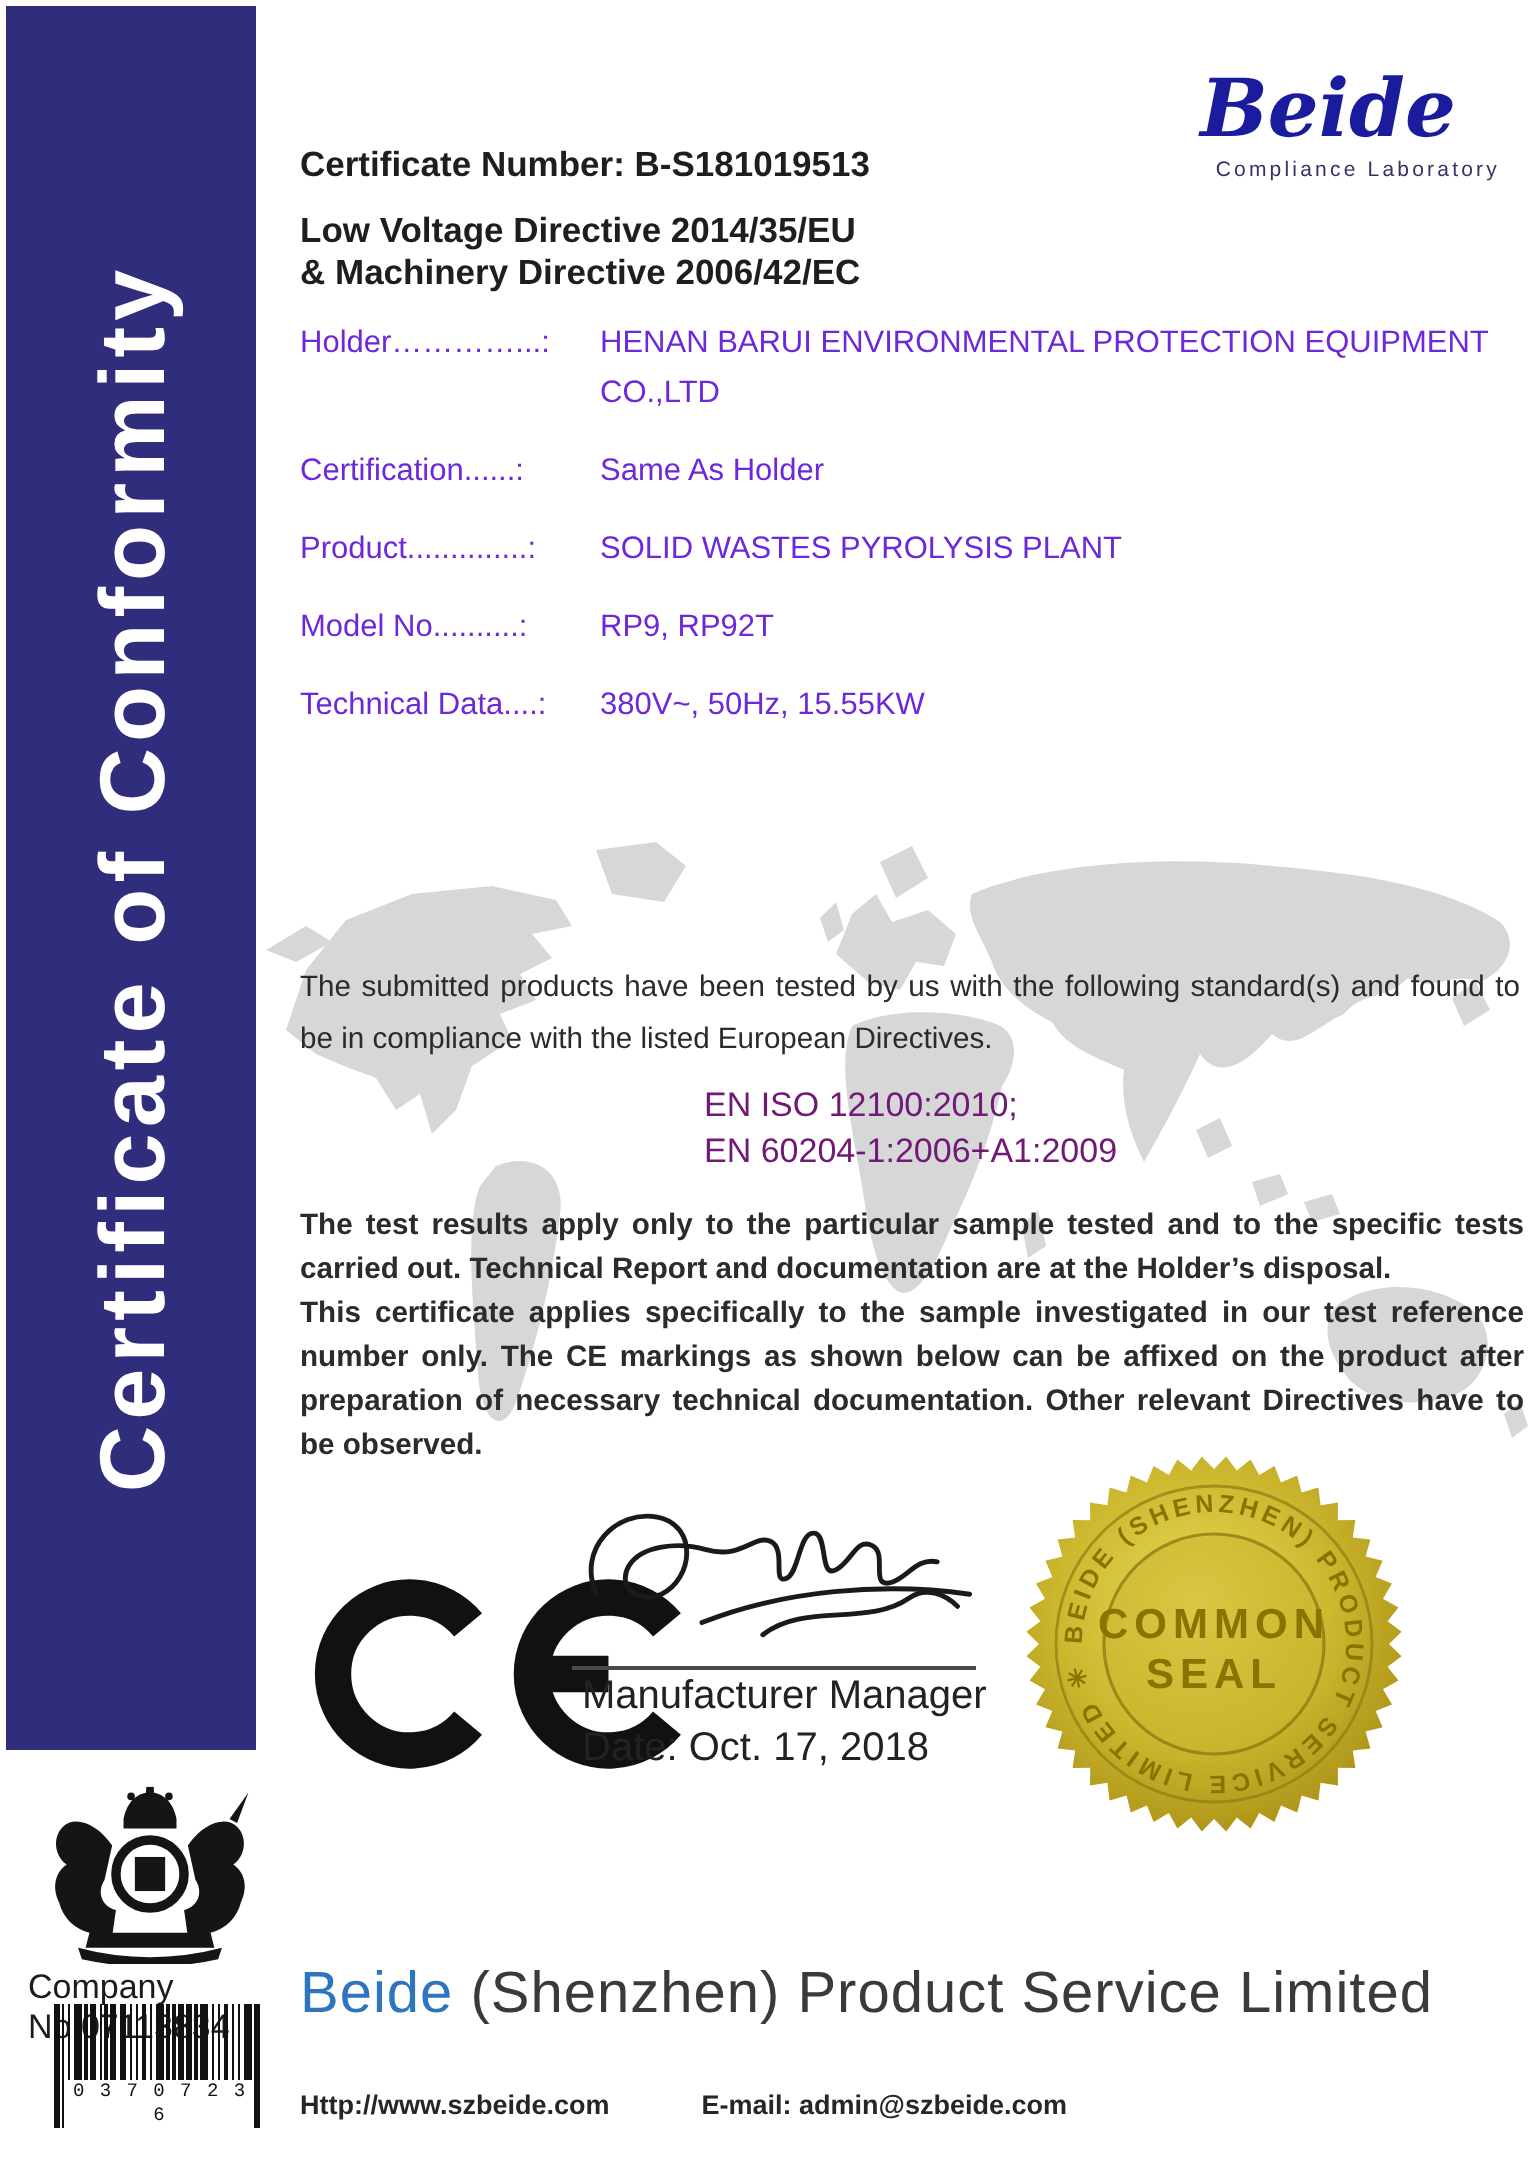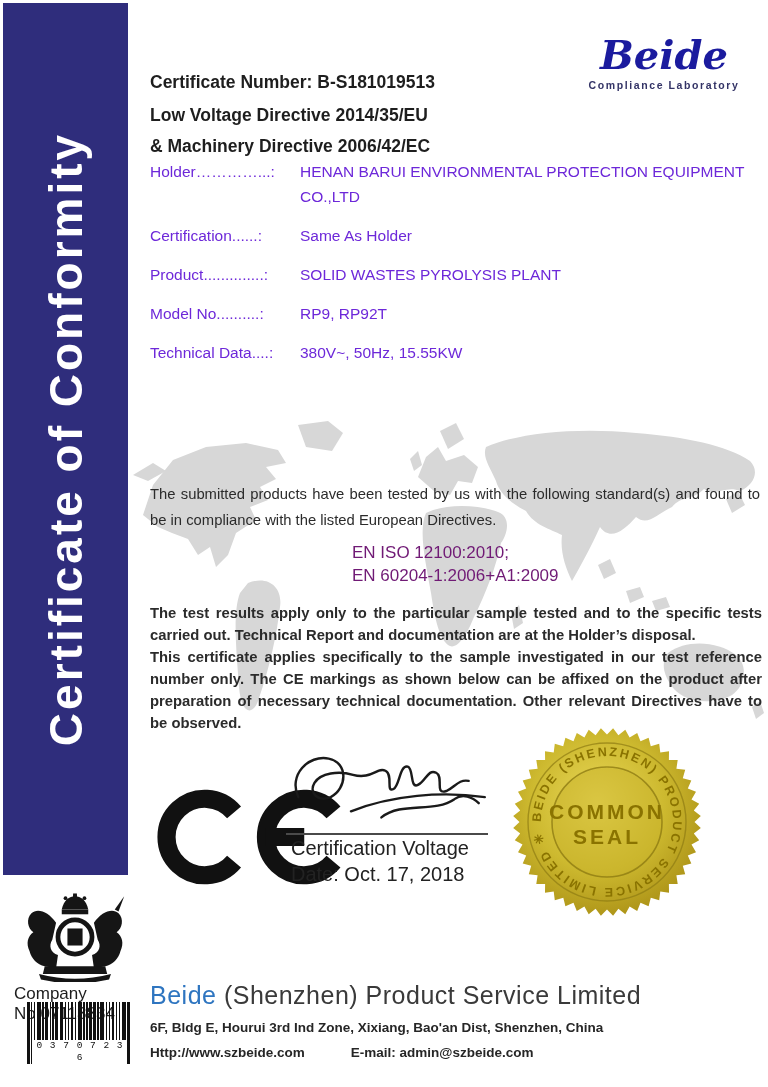--- a/index.html
+++ b/index.html
@@ -8,25 +8,25 @@
   
   .band{position:absolute;left:3px;top:3px;width:125px;height:872px;background:#2f2d7c;}
   .band-text{position:absolute;left:0;top:0;width:872px;height:125px;
       transform:rotate(-90deg) translateX(-872px);transform-origin:0 0;
       display:flex;align-items:center;justify-content:center;
       color:#ffffff;font-size:46px;font-weight:bold;letter-spacing:3px;white-space:nowrap;}
   
   .worldmap{position:absolute;left:128px;top:415px;width:640px;height:330px;}
   
   .hdr-line{position:absolute;left:150px;font-size:17.5px;font-weight:bold;color:#1e1e1e;white-space:nowrap;margin-top:44px;}
-  .hdr1{top:28px}.hdr2{top:61px}.hdr3{top:92px}
+  .hdr1{top:28px}.hdr2{top:61px}.hdr3{top:82px}
   .logo{position:absolute;left:578px;top:34px;width:172px;text-align:center;}
   .logo-name{font-family:"DejaVu Serif",serif;font-style:italic;font-weight:bold;
       font-size:40px;line-height:1.05;color:#1b1b9e;}
-  .logo-tagline{margin-top:3px;font-size:10.5px;font-weight:bold;letter-spacing:1.6px;color:#333366;}
+  .logo-tagline{margin-top:3px;font-size:10.5px;font-weight:normal;letter-spacing:1.6px;color:#333366;text-align:right;}
   
   .fields{position:absolute;left:150px;top:159px;width:612px;}
   .frow{display:flex;margin-bottom:14px;font-size:15.5px;line-height:25px;color:#6d28d9;}
   .flabel{width:150px;flex:none;}
   .fvalue{flex:1;}
   
   .para{position:absolute;margin:0;font-size:14.8px;color:#2b2b2b;text-align:justify;}
   .p1{left:150px;top:481px;width:610px;line-height:26px;}
   .standards{position:absolute;left:352px;top:541px;font-size:17px;line-height:23px;color:#701a75;}
   .p23{left:150px;top:602px;width:612px;line-height:22px;}
@@ -43,21 +43,21 @@
   .coat{position:absolute;left:22px;top:892px;width:106px;height:90px;}
   .company-no{position:absolute;left:14px;top:984px;width:122px;text-align:left;
       font-size:17px;color:#1c1c1c;}
   .barcode{position:absolute;left:27px;top:1002px;width:106px;height:62px;}
   .bars{display:flex;height:100%;align-items:stretch;}
   .bar{background:#111;flex:none;margin-right:1.6px;}
   .bc-digits{position:absolute;left:6px;right:6px;bottom:0;background:#fff;
       font-family:"Liberation Mono",monospace;font-size:9.5px;letter-spacing:1px;
       text-align:center;color:#111;line-height:12px;}
   
-  .f-title{position:absolute;left:150px;top:981px;font-size:25px;letter-spacing:.5px;color:#3a3a3a;white-space:nowrap;}
+  .f-title{position:absolute;left:150px;top:981px;font-size:29px;letter-spacing:.5px;color:#3a3a3a;white-space:nowrap;}
   .f-brand{color:#2e75c0;}
   .f-addr{position:absolute;left:150px;top:1020px;font-size:13.5px;font-weight:bold;color:#262626;white-space:nowrap;}
   .f-web{position:absolute;left:150px;top:1045px;font-size:13.5px;font-weight:bold;color:#262626;white-space:nowrap;}
   .f-email{margin-left:46px;}
 </style>
 </head>
 <body>
 
 <div class="page">
 
@@ -137,21 +137,21 @@
   </svg>
 
   <svg class="sig-svg" viewBox="0 0 215 88">
     <g stroke="#1a1a1a" stroke-width="2.4" fill="none" stroke-linecap="round">
       <path d="M18,52 C8,30 28,10 48,14 C68,18 66,44 50,52 C38,57 28,48 34,38 C40,28 58,26 72,30 C90,35 96,22 104,26 C112,30 104,48 112,44 C118,41 118,20 126,22 C132,24 128,44 136,40 C144,36 146,24 154,28 C162,32 152,50 164,46 C172,43 176,34 186,36"></path>
       <path d="M70,66 C110,50 160,46 202,52"></path>
       <path d="M100,72 C120,56 152,68 172,54 C180,48 190,52 196,58"></path>
     </g>
   </svg>
   <div class="sig-line"></div>
-  <div class="sig-title">Certification Voltage</div>
+  <div class="sig-title">Manufacturer Manager</div>
   <div class="sig-date">Date: Oct. 17, 2018</div>
 
   <svg class="seal" viewBox="0 0 190 190">
     <defs>
       <radialGradient id="goldGrad" cx="45%" cy="40%" r="65%">
         <stop offset="0%" stop-color="#ead95a"></stop>
         <stop offset="55%" stop-color="#cdb92f"></stop>
         <stop offset="100%" stop-color="#a98f15"></stop>
       </radialGradient>
       <path id="ringPath" d="M29,95 A66,66 0 1 1 161,95 A66,66 0 1 1 29,95"></path>
@@ -213,16 +213,15 @@
         <div class="bar" style="width: 2.6px;"></div>
         <div class="bar" style="width: 1.3px;"></div>
         <div class="bar" style="width: 1.3px;"></div>
         <div class="bar" style="width: 3.9px;"></div>
         <div class="bar" style="width: 2.6px;"></div>
       </div>
     <div class="bc-digits">0 3 7 0 7 2 3 6</div>
   </div>
 
   <div class="f-title"><span class="f-brand">Beide</span><span> (Shenzhen) Product Service Limited</span></div>
-  <div class="f-addr">6F, Bldg E, Hourui 3rd Ind Zone, Xixiang, Bao'an Dist, Shenzhen, China</div>
   <div class="f-web"><span>Http://www.szbeide.com</span><span class="f-email">E-mail: admin@szbeide.com</span></div>
 
 </div>
 
 </body></html>

